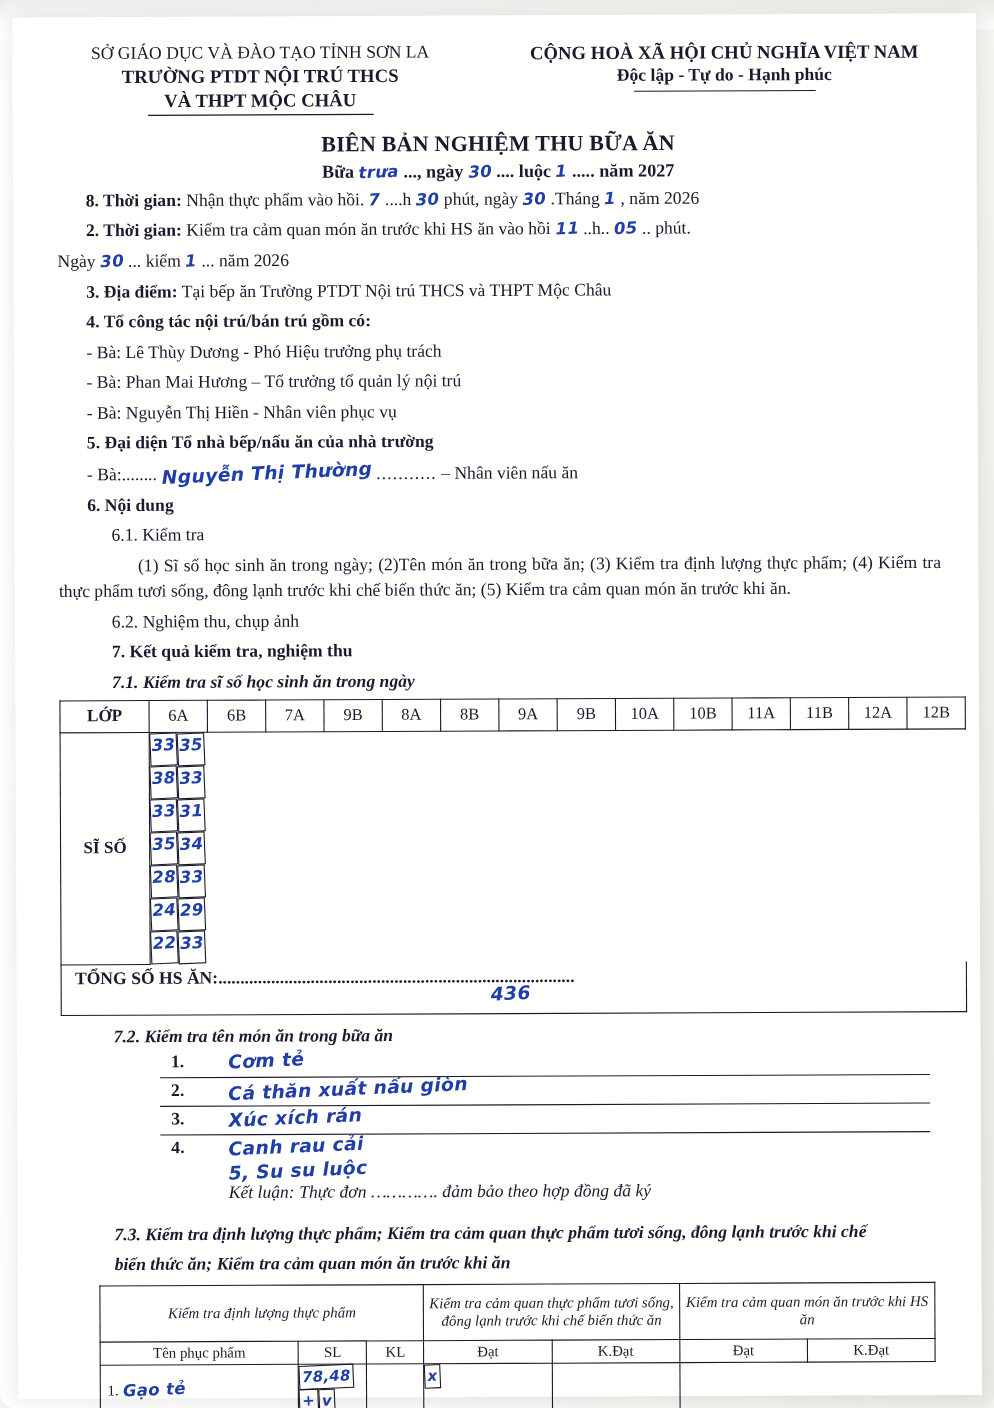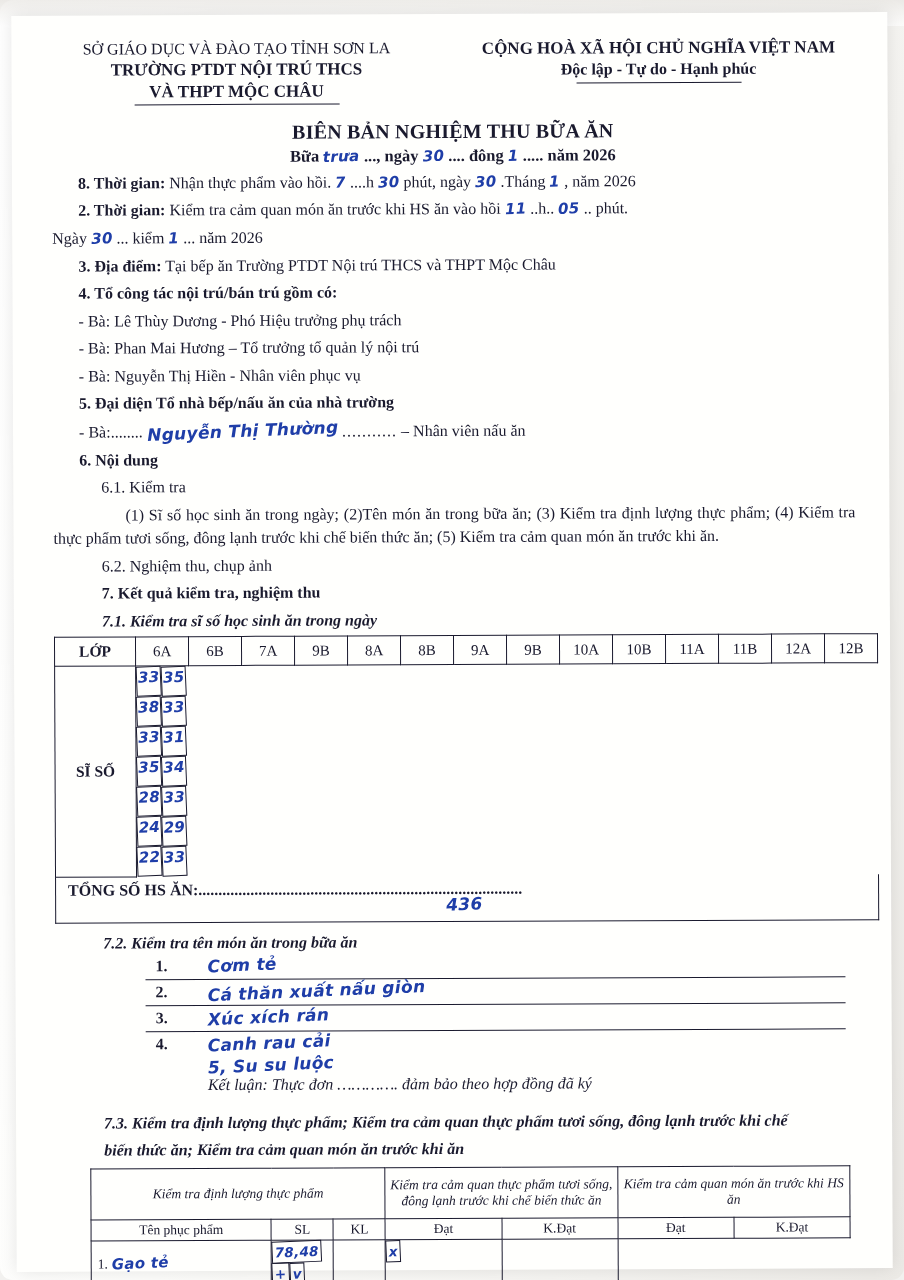--- a/index.html
+++ b/index.html
@@ -100,24 +100,24 @@
           <span class="uline-short"></span>
         </div>
       </div>
 
       <div class="title">BIÊN BẢN NGHIỆM THU BỮA ĂN</div>
       <div class="subtitle">
         <span>Bữa</span>
         <span class="hand hand-md">trưa</span>
         <span>..., ngày</span>
         <span class="hand hand-md">30</span>
-        <span>.... đông</span>
+        <span>.... luộc</span>
         <span class="hand hand-md">1</span>
         <span>..... năm</span>
-        <span>2026</span>
+        <span>2027</span>
       </div>
 
       <div class="body-txt ind1">
         <span class="b">8. Thời gian:</span>
         <span>Nhận thực phẩm vào hồi.</span>
         <span class="hand hand-md">7</span>
         <span>....h</span>
         <span class="hand hand-md">30</span>
         <span>phút, ngày</span>
         <span class="hand hand-md">30</span>

